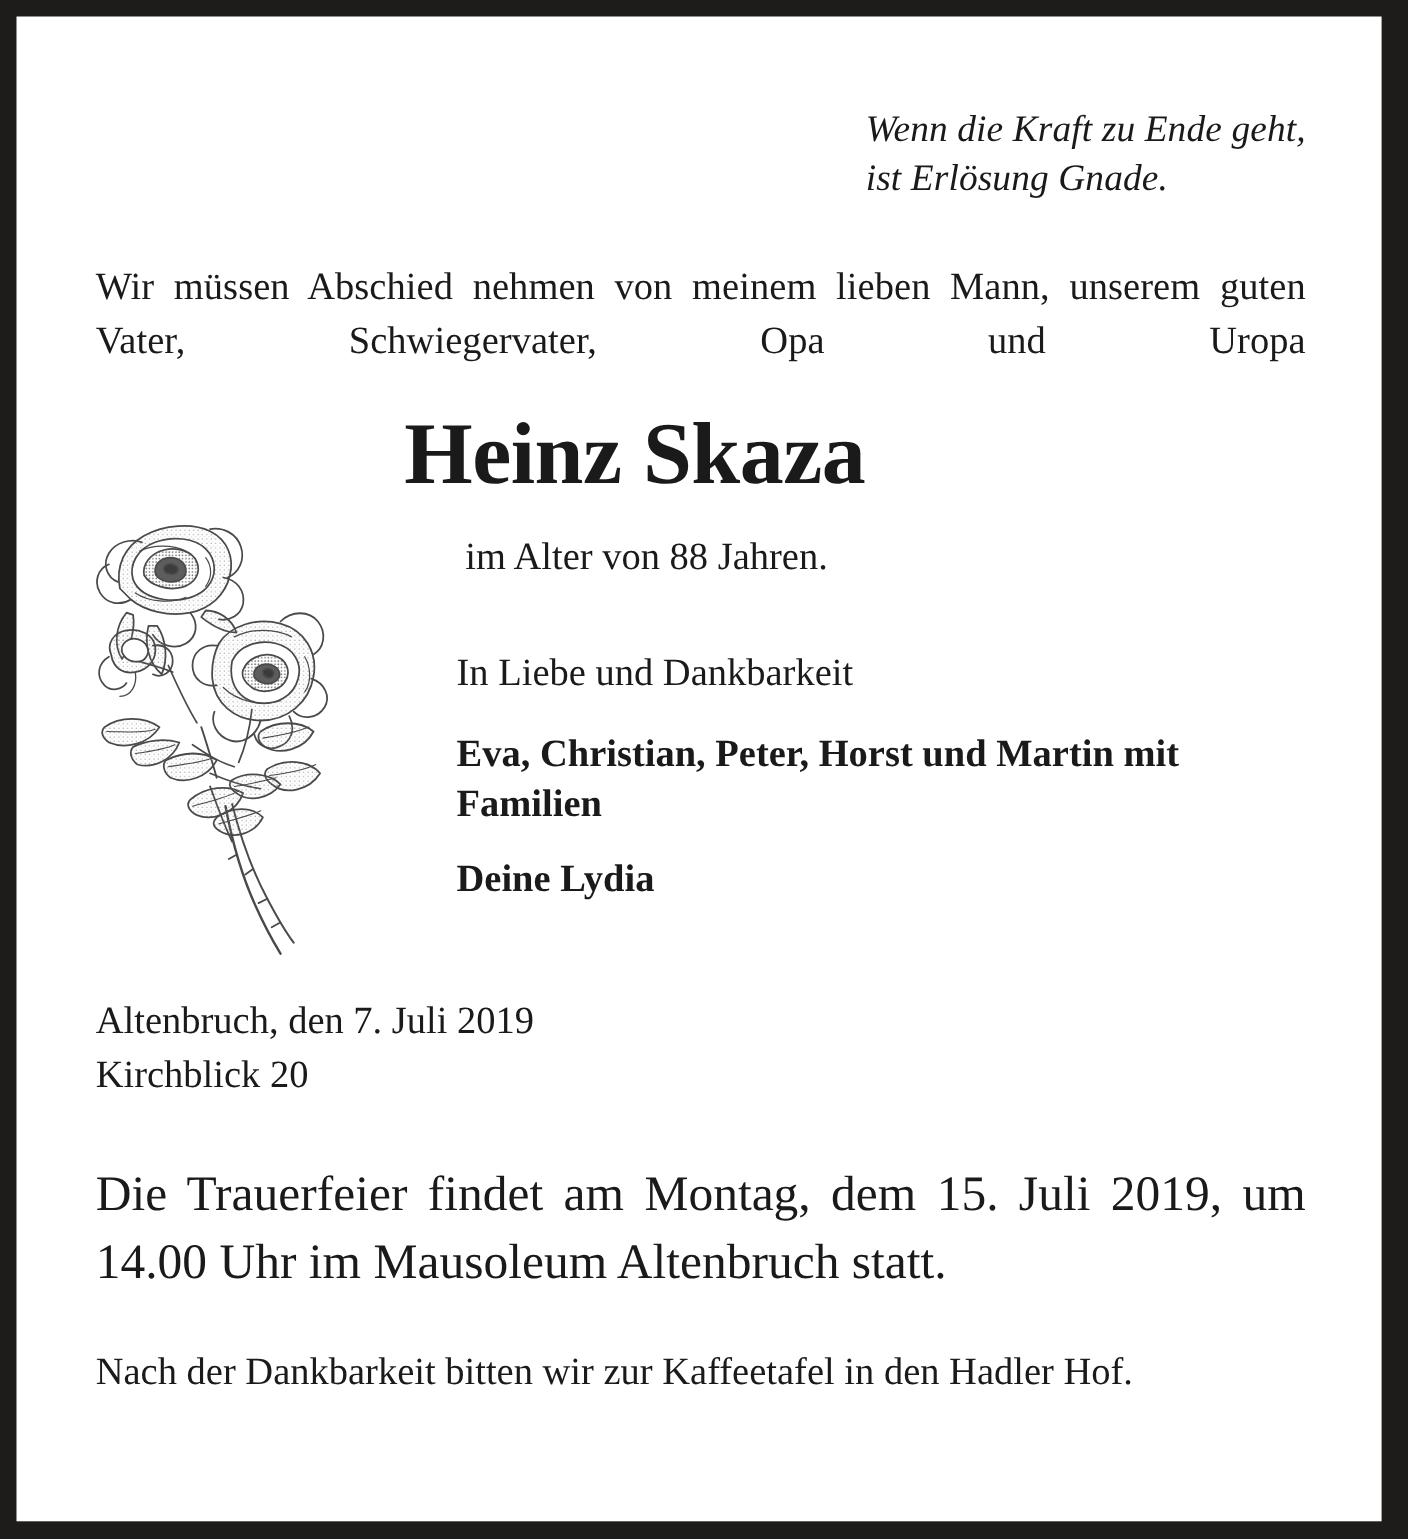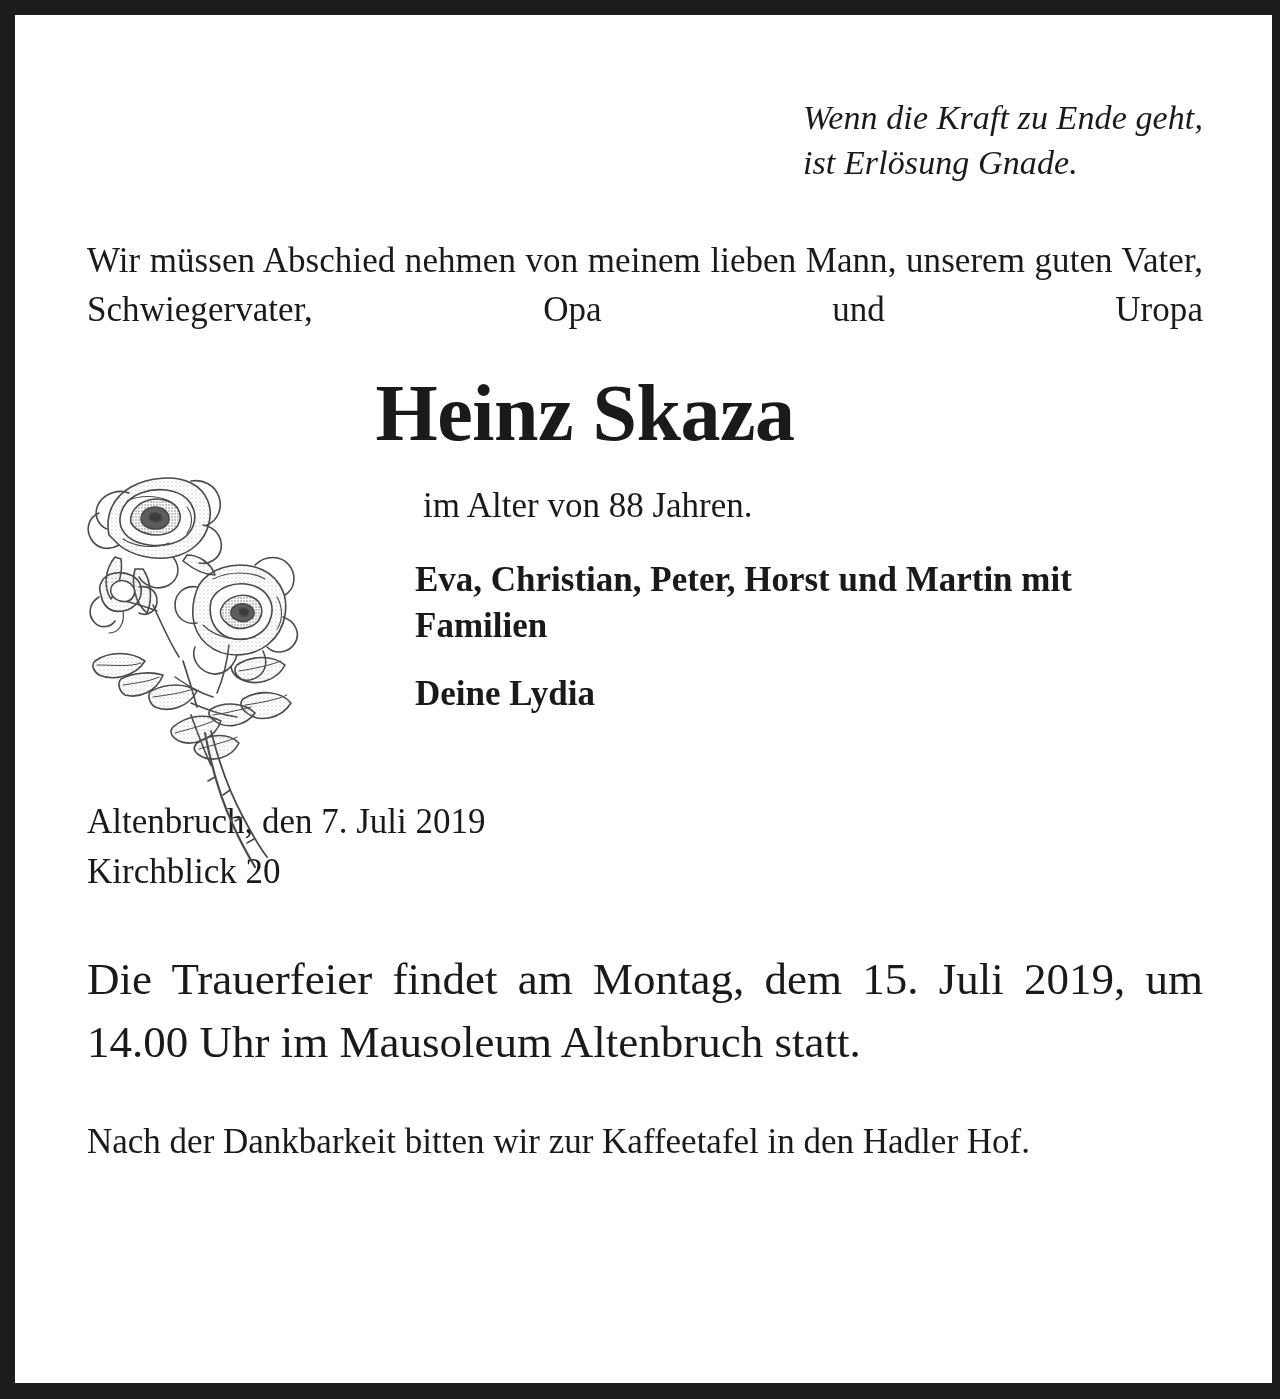--- a/index.html
+++ b/index.html
@@ -15,21 +15,21 @@
     -webkit-font-smoothing: antialiased;
   }
 
   
   #notice-frame {
     position: relative;
     box-sizing: border-box;
     width: 1280px;
     height: 1399px;
     background: #1e1b1b;
-    padding: 15px 8px 16px 15px;
+    padding: 15px 24px 16px 15px;
   }
   #notice-card {
     position: relative;
     box-sizing: border-box;
     width: 100%;
     height: 100%;
     background: #ffffff;
     overflow: hidden;
   }
 
@@ -168,20 +168,21 @@
 
       <p id="intro">Wir müssen Abschied nehmen von meinem lieben Mann, unserem guten Vater, Schwiegervater, Opa und Uropa</p>
 
       <div id="name-block">
         <span id="deceased-name">Heinz Skaza</span>
       </div>
 
       <div id="center-block">
         <div id="age-line">im Alter von 88 Jahren.</div>
 
+        <div id="tribute">In Liebe und Dankbarkeit</div>
 
         <div id="survivors">
           <span class="survivor-line family-line">Eva, Christian, Peter, Horst und Martin mit Familien</span>
           <span class="survivor-line">Deine Lydia</span>
         </div>
       </div>
 
       <div id="place-block">
         <span>Altenbruch, den 7. Juli 2019</span>
         <span>Kirchblick 20</span>

